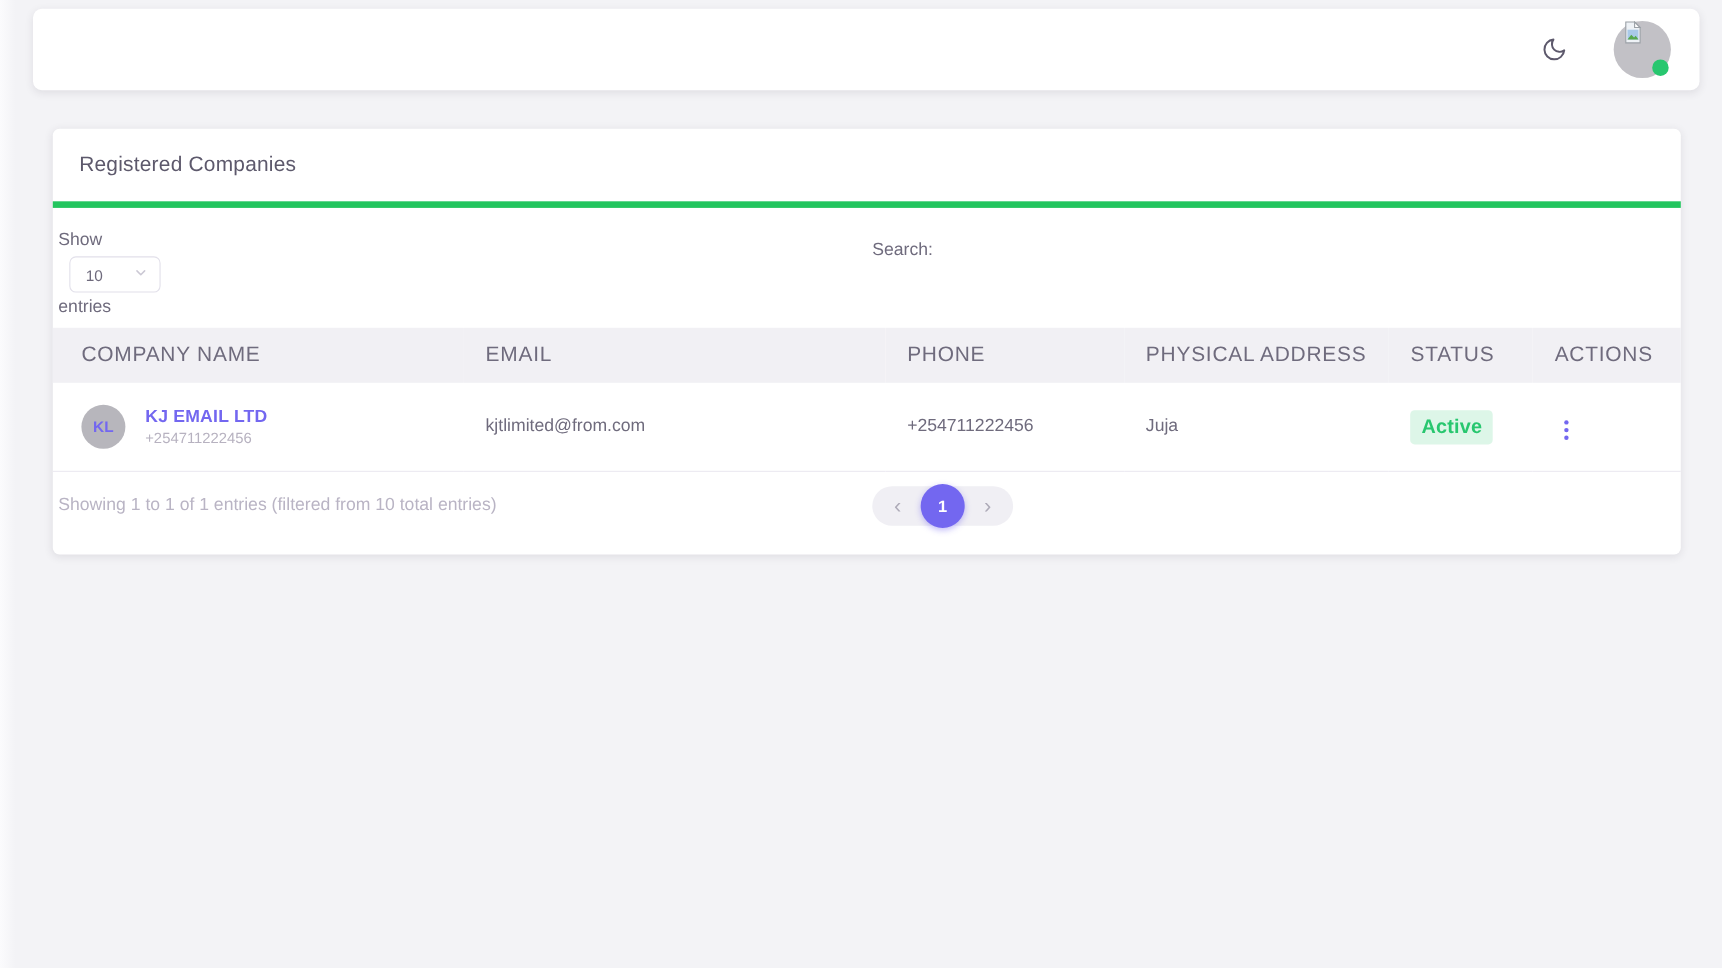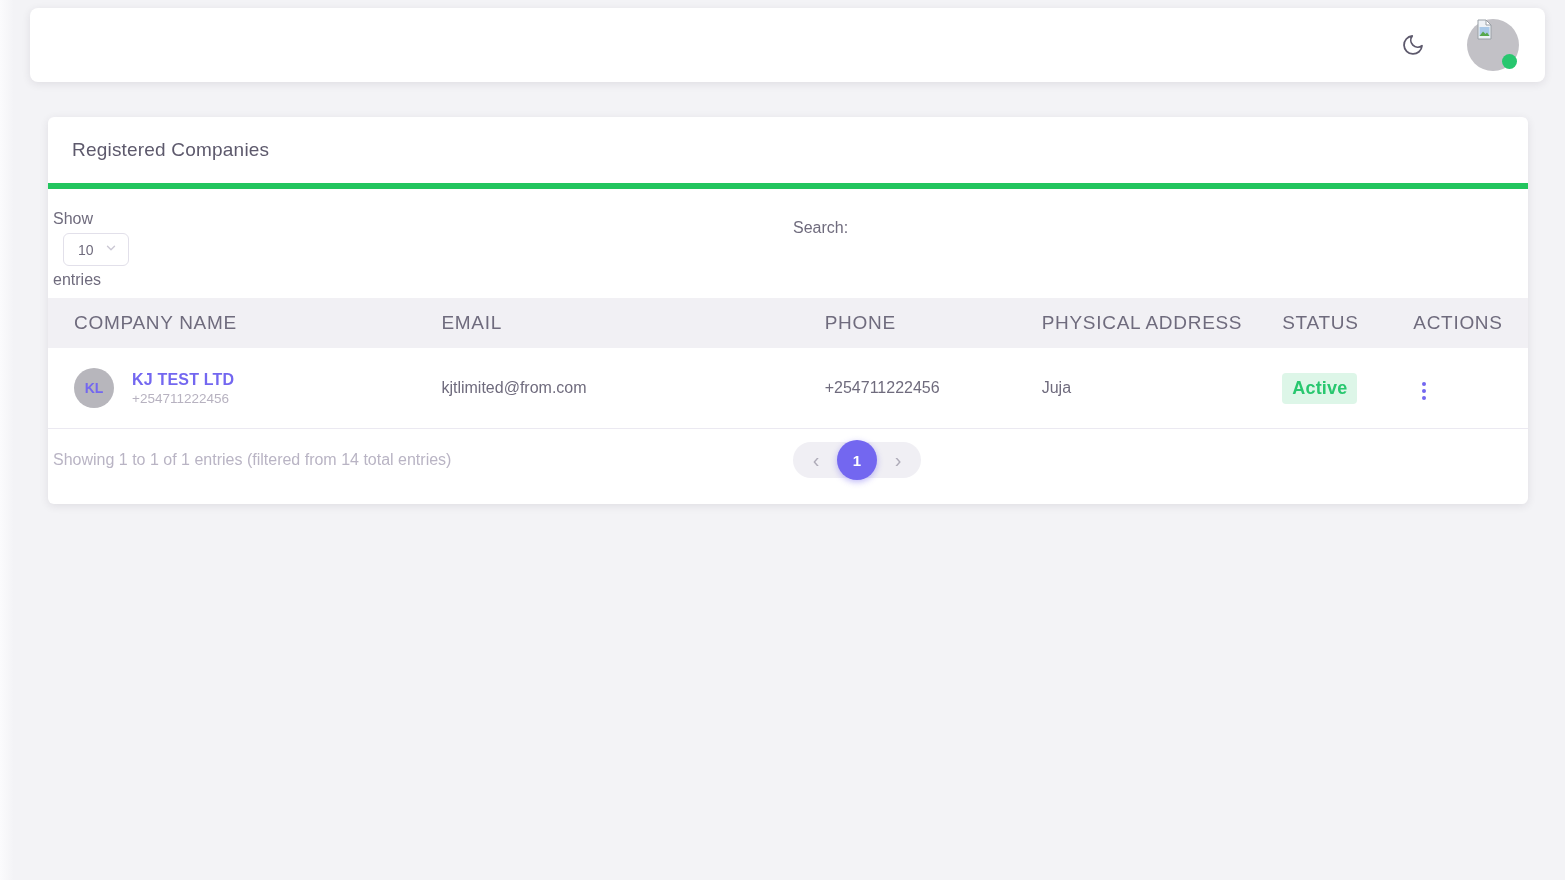--- a/index.html
+++ b/index.html
@@ -56,21 +56,21 @@
   }
   .card-title { font-size:19px; font-weight:500; color:#5d596c; letter-spacing:.2px; }
 
   
   .controls { display:flex; padding-top:20px; }
   .controls-left { width:50%; padding-left:5px; }
   .controls-right { width:50%; padding-left:5px; margin-top:9px; }
   .ctl-label { display:block; font-size:16px; color:#6f6b7d; line-height:20px; }
   .length-select {
     margin:4px 0 4px 10px;
-    width:66px; height:33px;
+    width:83px; height:33px;
     border:1px solid #e2e0ea; border-radius:6px;
     display:flex; align-items:center; justify-content:space-between;
     padding:0 10px 0 14px;
     font-size:14px; color:#6f6b7d;
     cursor:pointer; background:#fff;
   }
   .search-label { margin-bottom:5px; }
   .search-input {
     margin-left:12px;
     width:227px; height:36px;
@@ -210,21 +210,21 @@
         <th>STATUS</th>
         <th>ACTIONS</th>
       </tr>
     </thead>
     <tbody>
       <tr>
         <td>
           <div class="company-cell">
             <div class="avatar-sm">KL</div>
             <div class="company-info">
-              <a class="company-name">KJ TEST LTD</a>
+              <a class="company-name">KJ EMAIL LTD</a>
               <span class="company-sub">+254711222456</span>
             </div>
           </div>
         </td>
         <td>kjtlimited@from.com</td>
         <td>+254711222456</td>
         <td>Juja</td>
         <td>
           <span class="badge-success">Active</span>
         </td>
@@ -234,21 +234,21 @@
               <span></span>
               <span></span>
           </span>
         </td>
       </tr>
     </tbody>
   </table>
 
   <div class="card-footer">
     <div class="footer-left">
-      <span class="info-text">Showing 1 to 1 of 1 entries (filtered from 14 total entries)</span>
+      <span class="info-text">Showing 1 to 1 of 1 entries (filtered from 10 total entries)</span>
     </div>
     <div class="footer-right">
       <div class="pagination">
         <span class="page-btn">‹</span>
         <span class="page-current">1</span>
         <span class="page-btn">›</span>
       </div>
     </div>
   </div>
 

